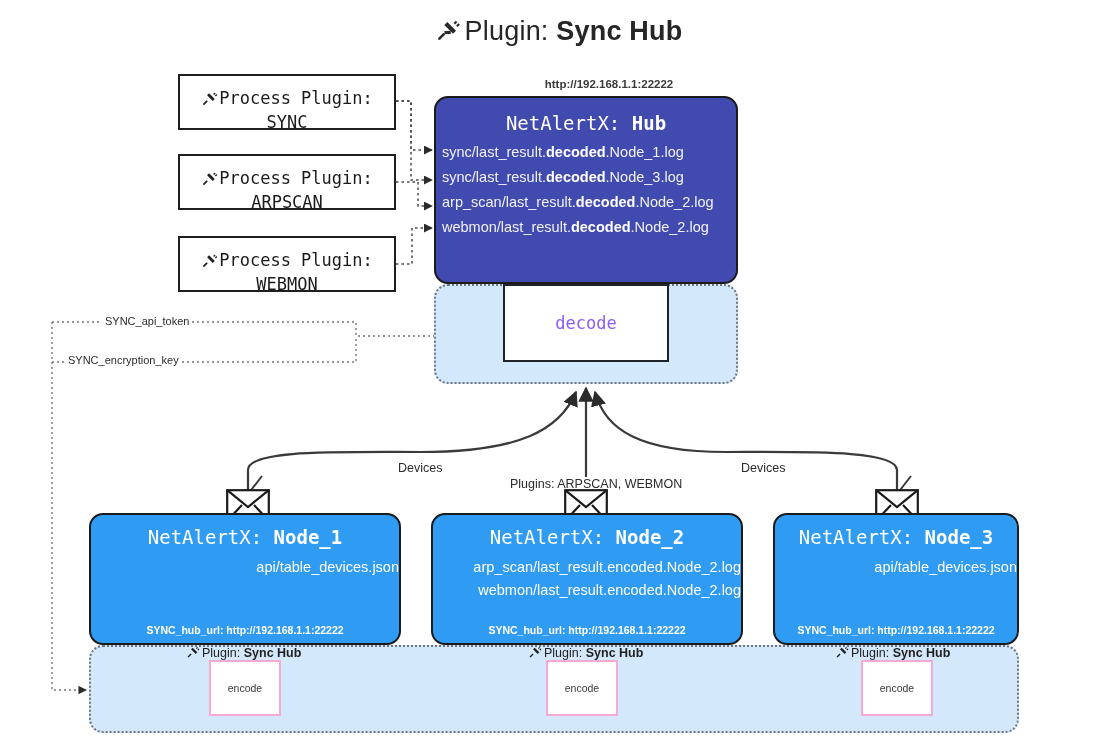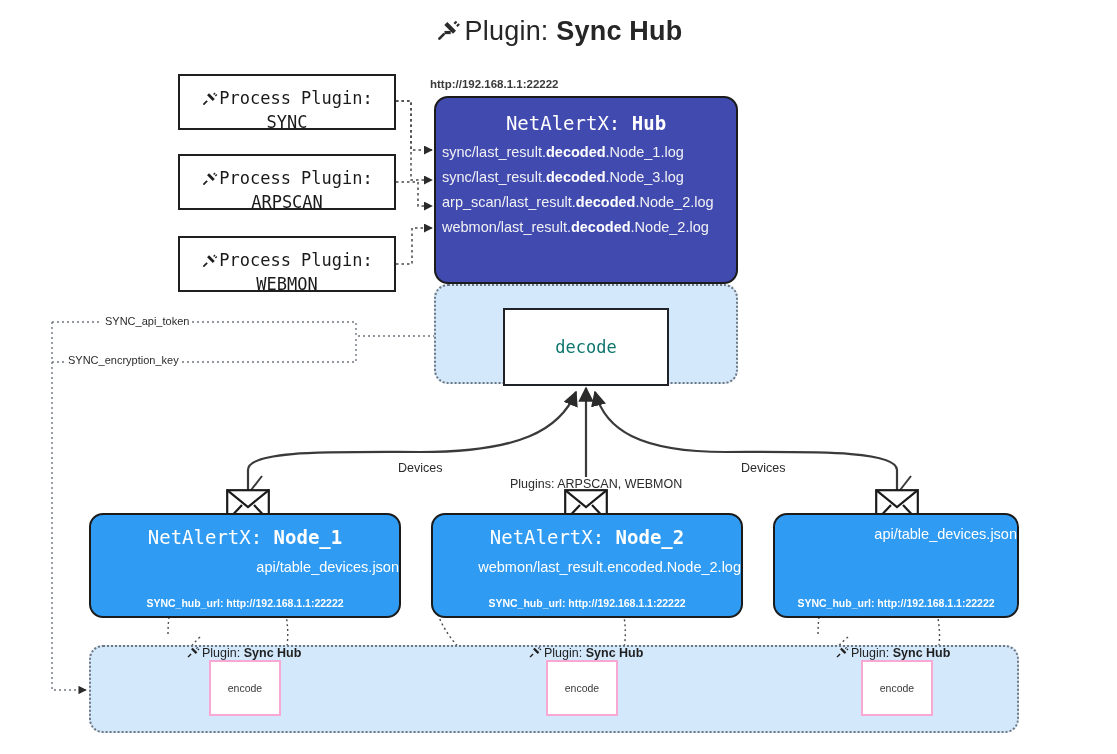--- a/index.html
+++ b/index.html
@@ -59,23 +59,23 @@
   }
   .proc-box .l1 { white-space: nowrap; }
   .proc-box .l2 { white-space: nowrap; }
   .proc-box .plug { vertical-align: -3px; margin-right: 1px; }
 
   
   #hub-url {
     font-size: 11.5px;
     font-weight: bold;
     color: #3a3a3a;
-    text-align: left;
+    text-align: center;
     width: 310px;
-    left: 430px; top: 78px;
+    left: 454px; top: 78px;
   }
   #hub-box {
     left: 434px; top: 96px;
     width: 304px; height: 188px;
     background: #414aaf;
     border: 2px solid #1b1b1b;
     border-radius: 14px;
     box-sizing: border-box;
     color: #ffffff;
   }
@@ -100,29 +100,29 @@
   
   #decode-zone {
     left: 434px; top: 284px;
     width: 304px; height: 100px;
     background: #d4e8fb;
     border: 2px dotted #6f7680;
     border-radius: 14px;
     box-sizing: border-box;
   }
   #decode-box {
-    left: 503px; top: 308px;
+    left: 503px; top: 284px;
     width: 166px; height: 78px;
     background: #ffffff;
     border: 2px solid #1f2328;
     box-sizing: border-box;
     display: flex; align-items: center; justify-content: center;
     font-family: "DejaVu Sans Mono", "Liberation Mono", monospace;
     font-size: 17px;
-    color: #0f766e;
+    color: #8b5cf6;
   }
 
   
   .key-label {
     font-size: 11px;
     color: #2b2b2b;
     background: #ffffff;
     padding: 0 3px;
     white-space: nowrap;
   }
@@ -137,21 +137,21 @@
     padding: 0 4px;
     white-space: nowrap;
     margin-top: 16px;
   }
   #lbl-dev-left  { left: 394px; top: 445px; }
   #lbl-dev-right { left: 737px; top: 445px; }
   #lbl-plugins   { left: 506px; top: 461px; }
 
   
   .node-box {
-    height: 105px;
+    height: 132px;
     background: #2f9bf2;
     border: 2px solid #1b1b1b;
     border-radius: 14px;
     box-sizing: border-box;
     color: #ffffff;
     top: 513px;
   }
   .node-title {
     text-align: center;
     font-family: "DejaVu Sans Mono", "Liberation Mono", monospace;
@@ -381,26 +381,28 @@
     <div class="node-title"><span>NetAlertX: </span><b>Node_1</b></div>
     <div class="node-lines">
       <div class="node-line">api/table_devices.json</div>
     </div>
     <div class="node-hub-url">SYNC_hub_url: http://192.168.1.1:22222</div>
   </div>
 
   <div class="abs node-box" id="node-2">
     <div class="node-title"><span>NetAlertX: </span><b>Node_2</b></div>
     <div class="node-lines">
+      <div class="node-line">arp_scan/last_result.encoded.Node_2.log</div>
       <div class="node-line">webmon/last_result.encoded.Node_2.log</div>
     </div>
     <div class="node-hub-url">SYNC_hub_url: http://192.168.1.1:22222</div>
   </div>
 
   <div class="abs node-box" id="node-3">
+    <div class="node-title"><span>NetAlertX: </span><b>Node_3</b></div>
     <div class="node-lines">
       <div class="node-line">api/table_devices.json</div>
     </div>
     <div class="node-hub-url">SYNC_hub_url: http://192.168.1.1:22222</div>
   </div>
 
   <div class="abs" id="plugin-strip"></div>
 
   <div class="abs plug-caption" id="cap-1">
     <span class="plug">

